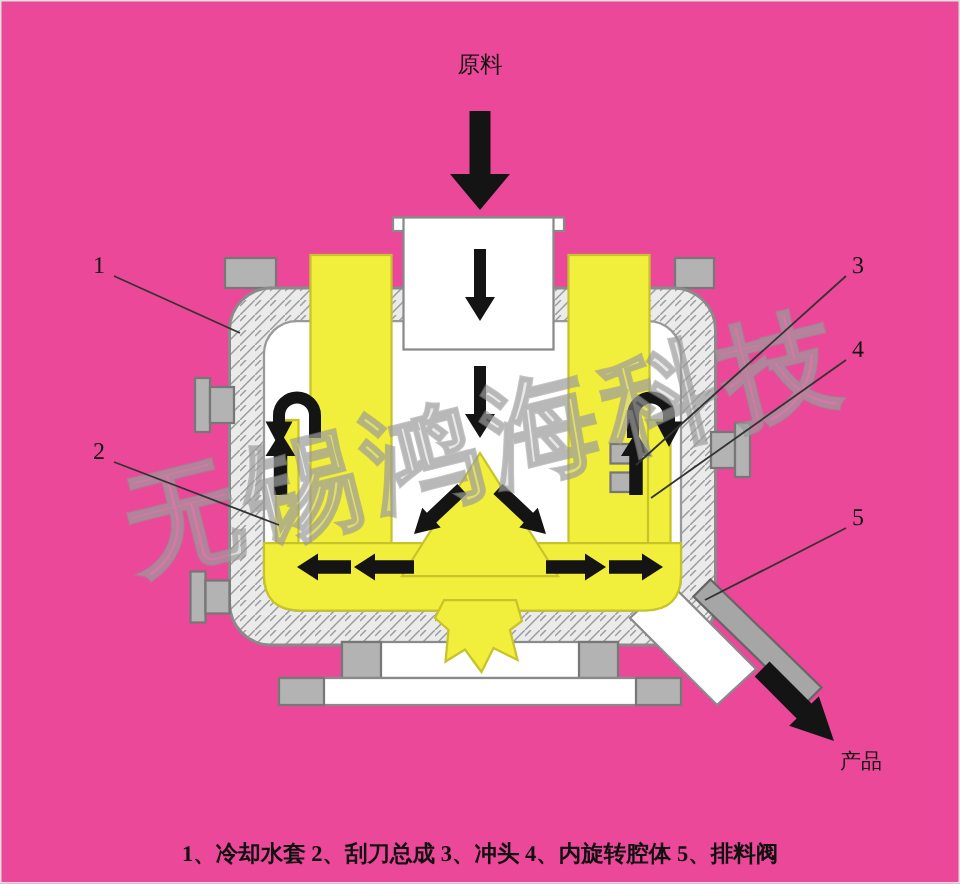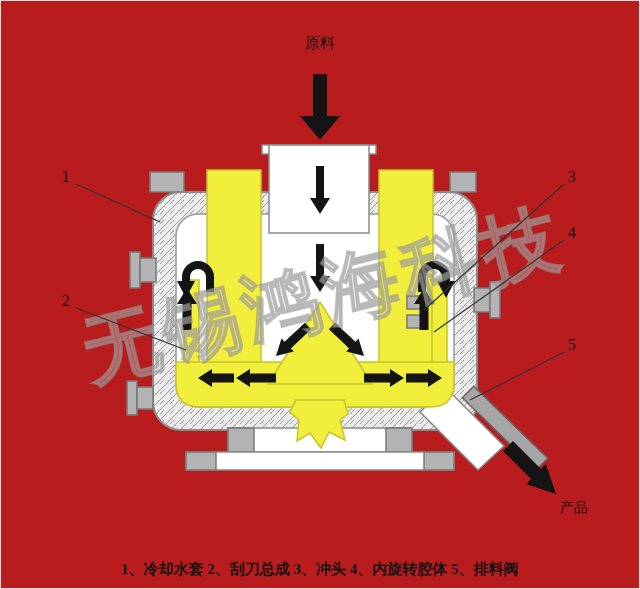--- a/index.html
+++ b/index.html
@@ -1,16 +1,16 @@
 <!DOCTYPE html>
 <html><head>
 <meta charset="utf-8">
 <style>
   html,body{margin:0;padding:0;background:#fff;}
-  .stage{position:relative;width:640px;height:589px;background:#b91c1c;overflow:hidden;
+  .stage{position:relative;width:640px;height:589px;background:#ec4899;overflow:hidden;
          font-family:"Liberation Sans",sans-serif;}
   svg{display:block;}
   .metal{fill:#b3b3b3;stroke:#777;stroke-width:1.5;}
   .shell{fill:url(#hatch);stroke:#8a8a8a;stroke-width:2;}
   .cavity{fill:#ffffff;stroke:#999;stroke-width:1.5;}
   .white-part{fill:#ffffff;stroke:#8a8a8a;stroke-width:1.5;}
   .yellow{fill:#f2ee3c;stroke:#c7c32a;stroke-width:1.5;}
   .arrow{fill:#141414;stroke:none;}
   .curve{fill:none;stroke:#141414;stroke-width:8;}
   .leader{stroke:#333;stroke-width:1.2;}

